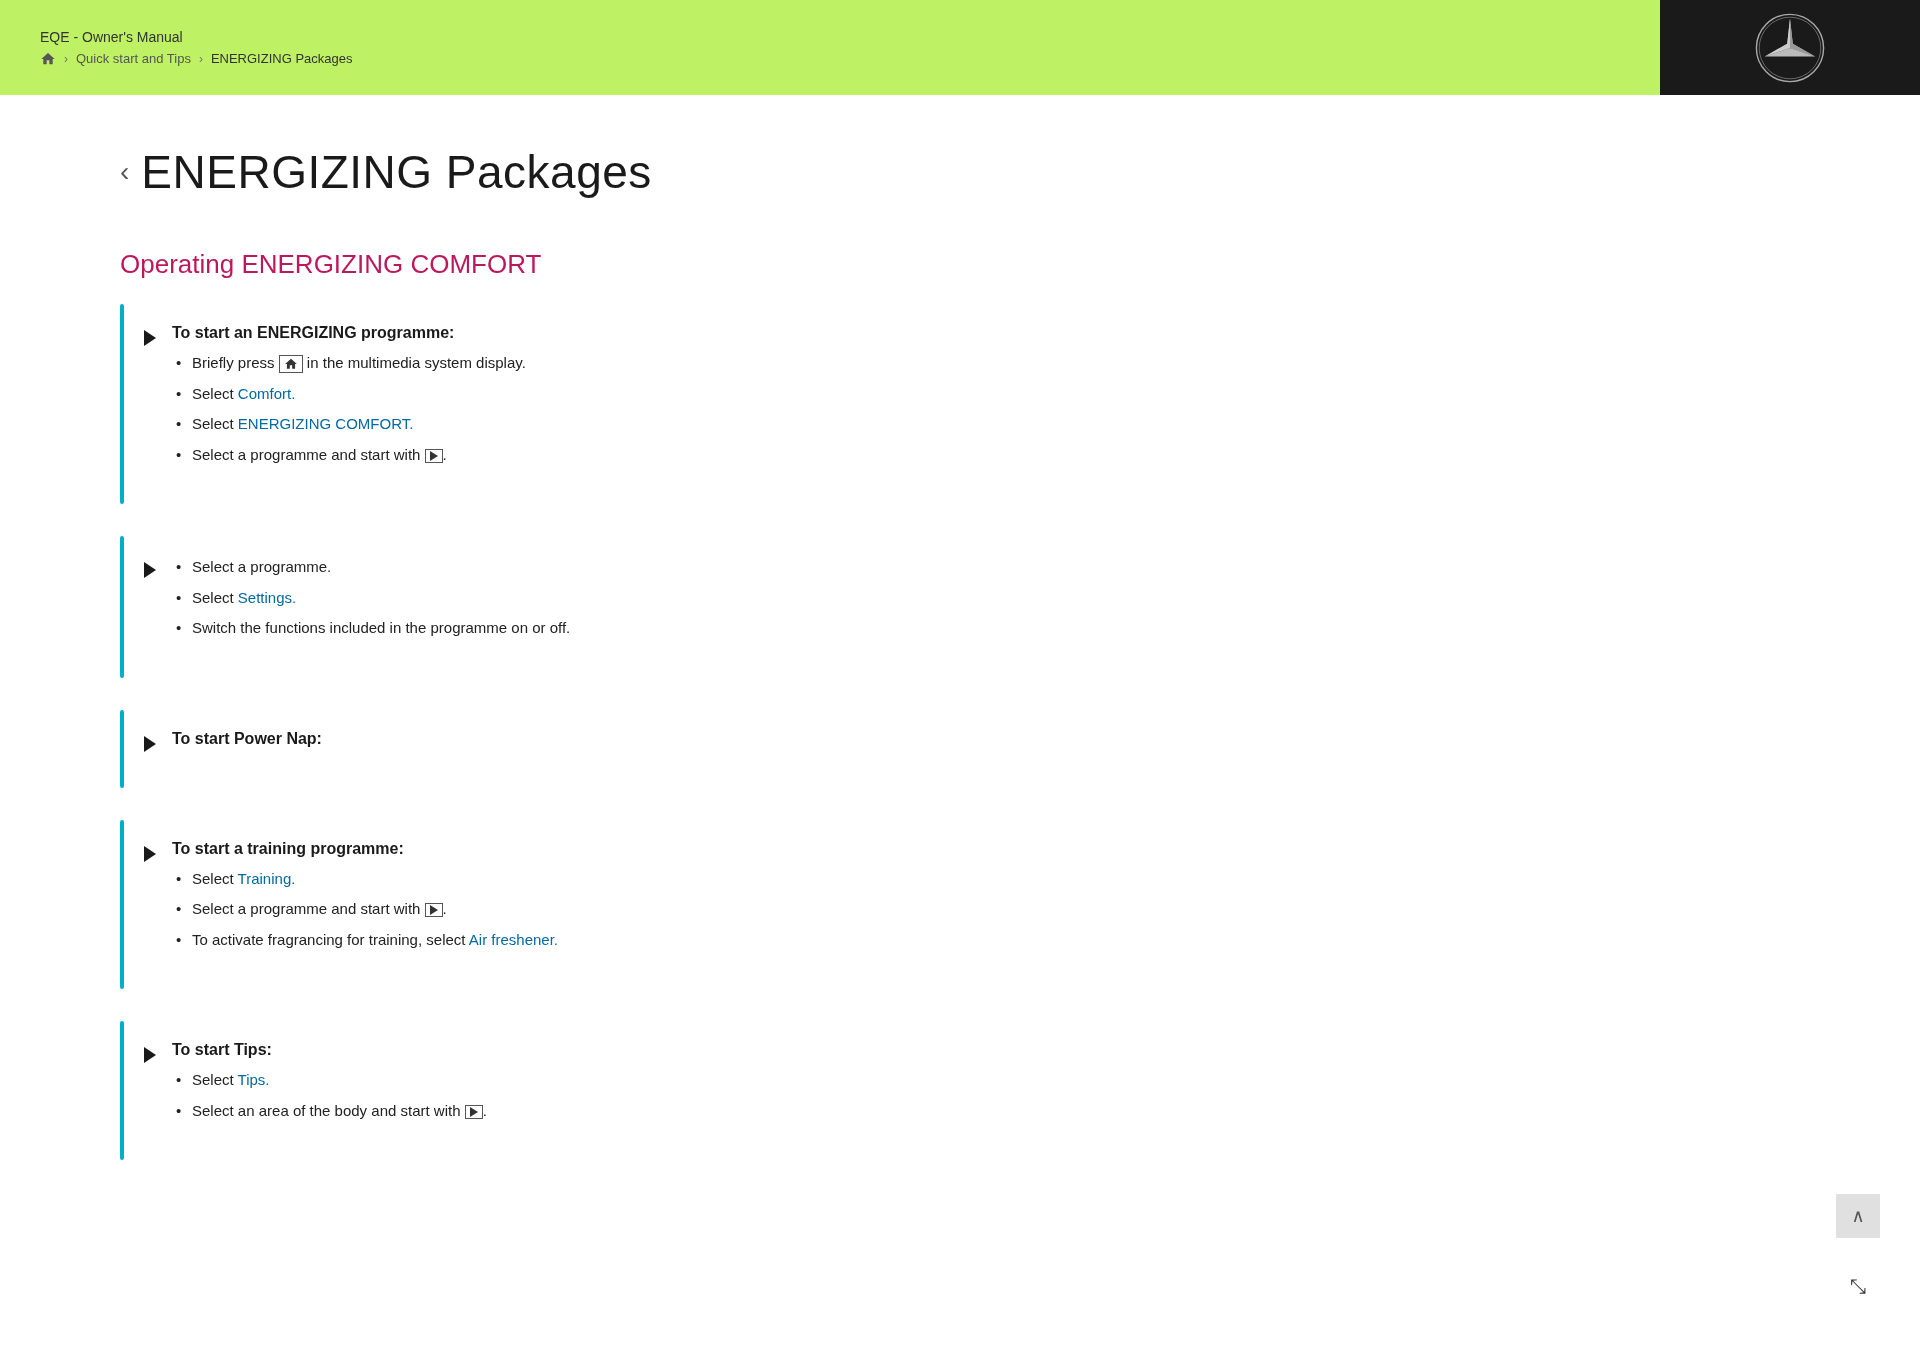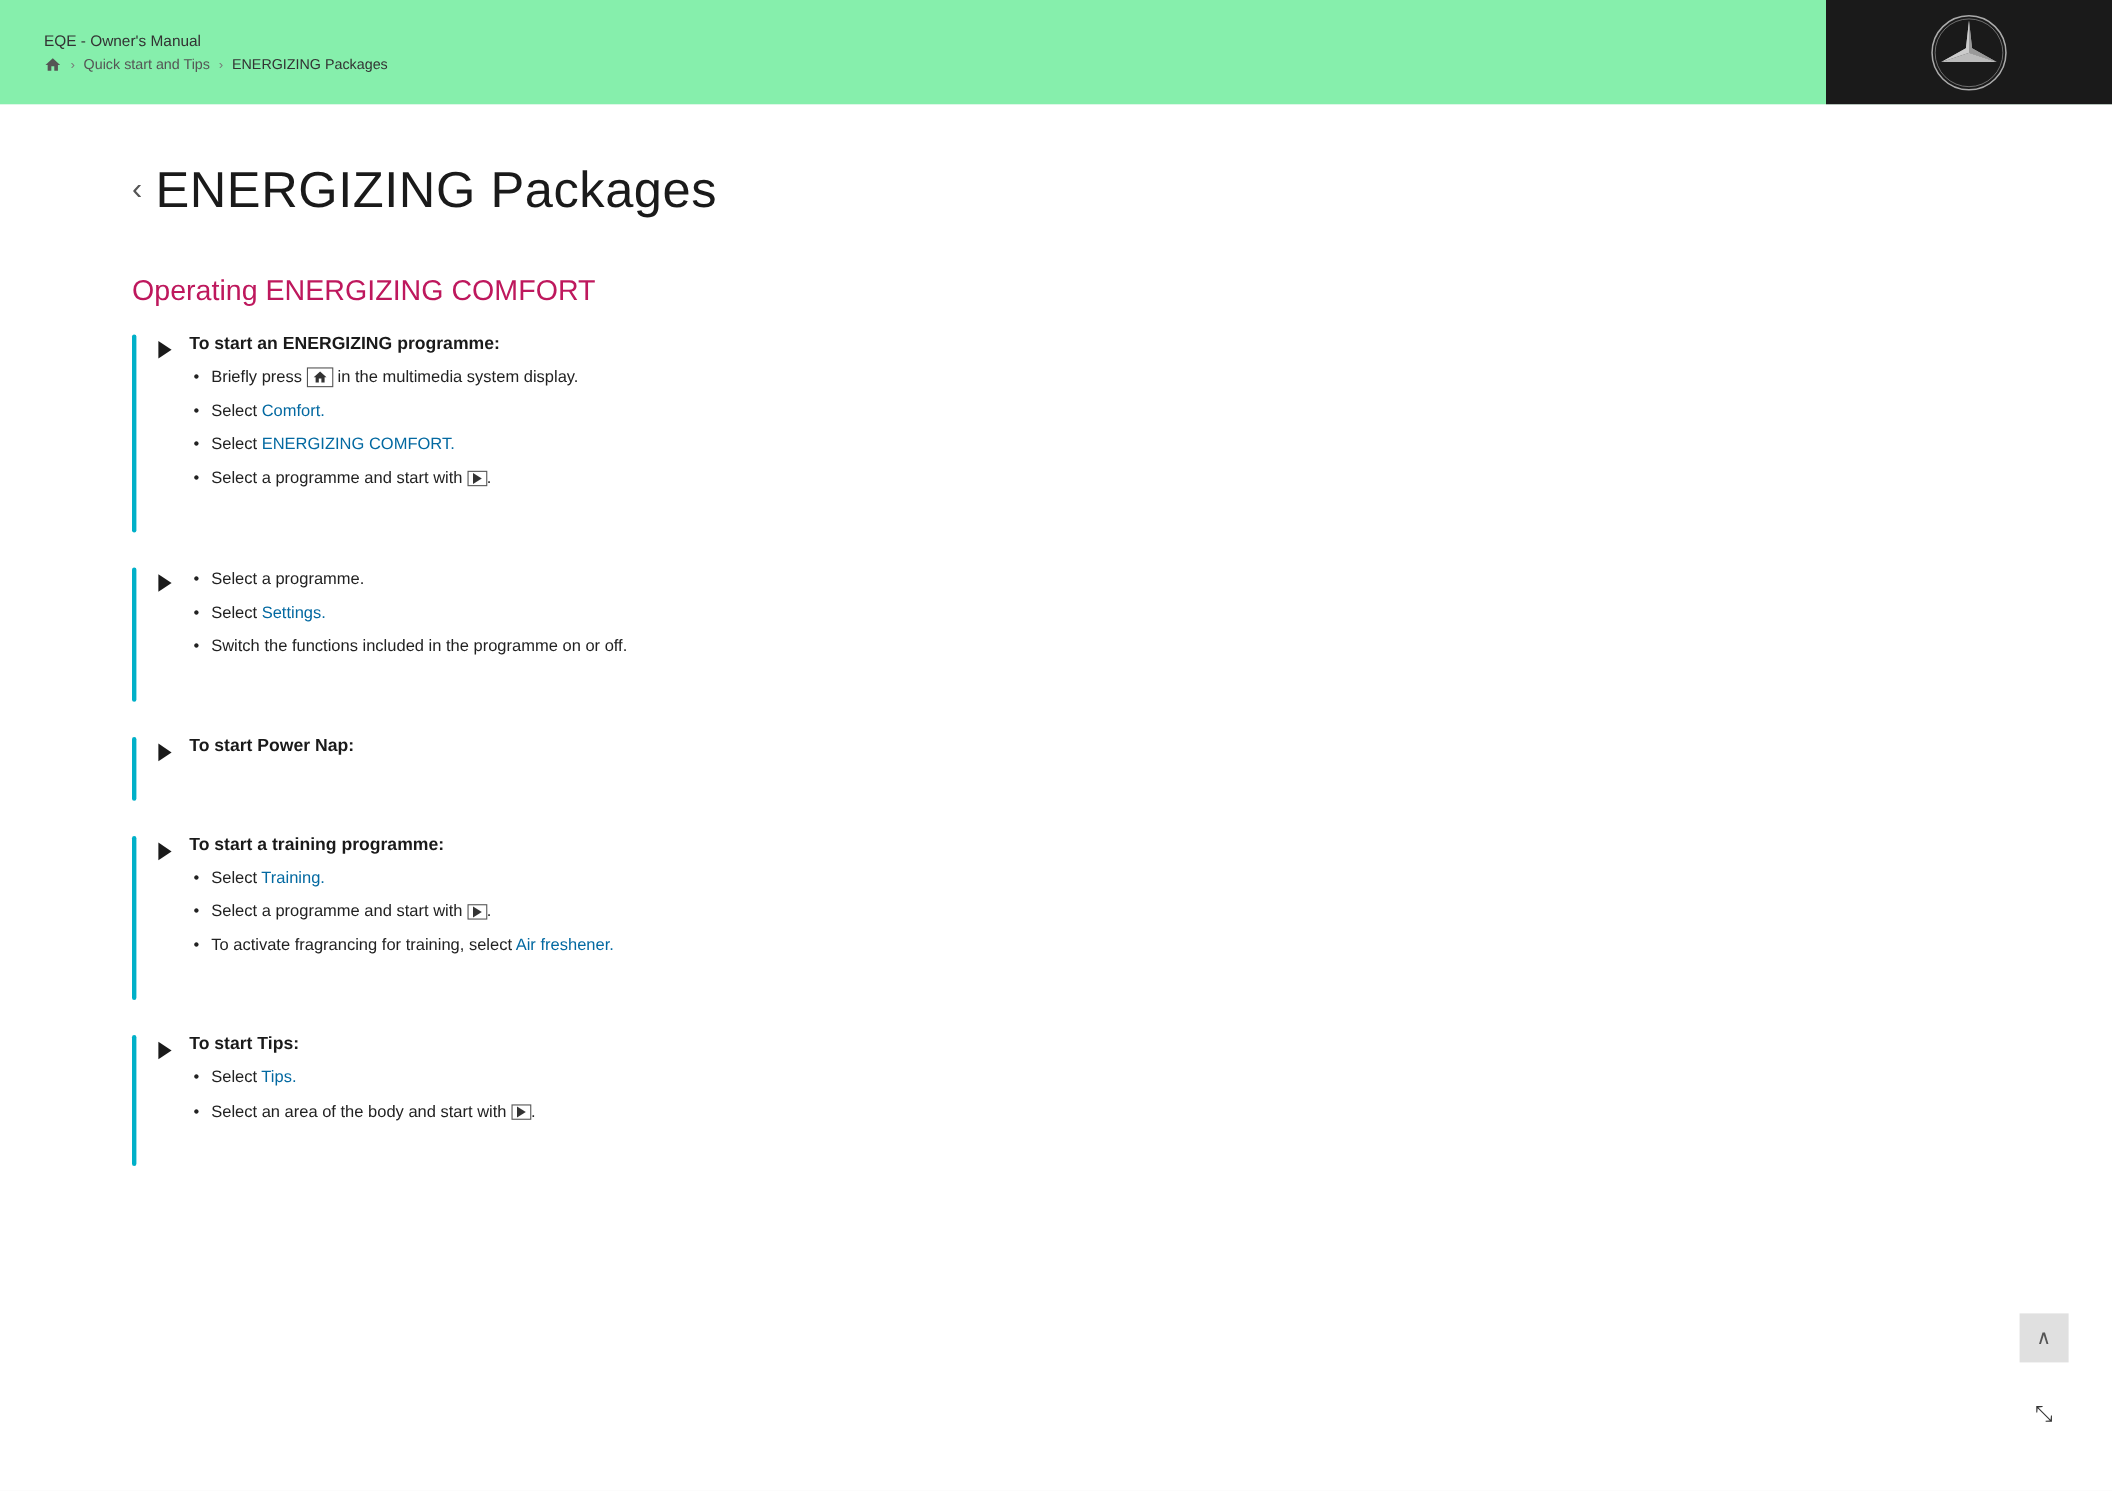--- a/index.html
+++ b/index.html
@@ -6,21 +6,21 @@
 
     body {
       font-family: Arial, Helvetica, sans-serif;
       background: #f0f0f0;
       width: 1920px;
       min-height: 1358px;
     }
 
     
     .header {
-      background: #86efac;
+      background: #bef264;
       height: 95px;
       display: flex;
       align-items: stretch;
       position: relative;
     }
 
     .header-content {
       flex: 1;
       display: flex;
       flex-direction: column;
@@ -215,20 +215,21 @@
     .left-border {
       width: 4px;
       background: #00b0c8;
       border-radius: 2px;
       flex-shrink: 0;
       margin-right: 20px;
     }
 
     .block-inner {
       flex: 1;
+      margin-top: 20px;
     }
 
     
     .page-footer {
       text-align: center;
       font-size: 13px;
       color: #555;
       padding: 20px 0 30px 0;
       background: #fff;
     }

